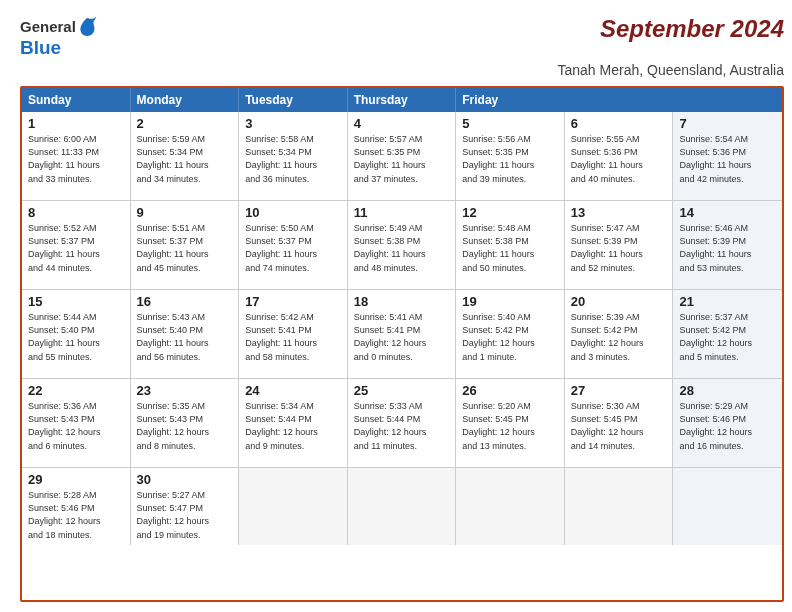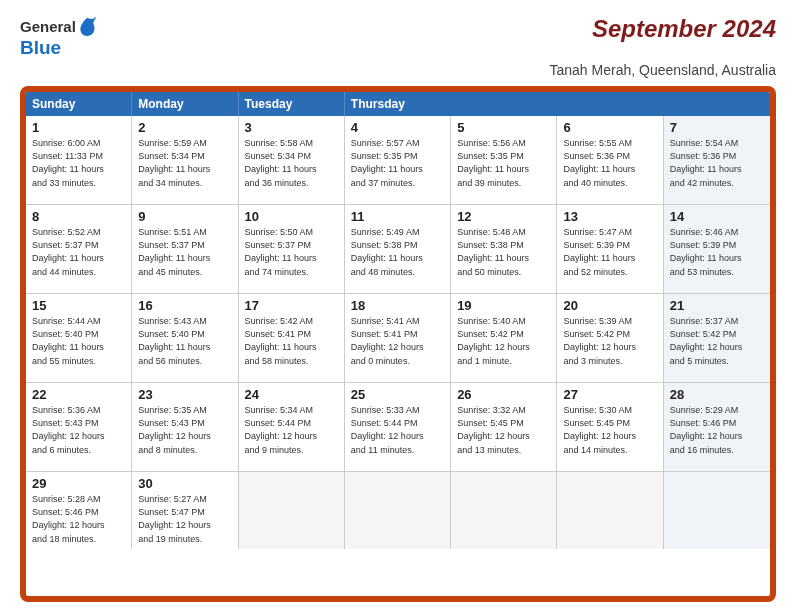--- a/index.html
+++ b/index.html
@@ -6,21 +6,21 @@
     body {
       font-family: Arial, sans-serif;
       background: #fff;
       width: 792px;
       height: 612px;
       overflow: hidden;
     }
     .page {
       width: 792px;
       height: 612px;
-      padding: 16px 16px 10px 20px;
+      padding: 16px 8px 10px 20px;
       display: flex;
       flex-direction: column;
     }
     .header {
       display: flex;
       align-items: flex-start;
       justify-content: space-between;
       margin-bottom: 8px;
     }
     .logo {
@@ -56,22 +56,22 @@
       line-height: 1.1;
       font-style: italic;
     }
     .subtitle {
       font-size: 14px;
       color: #444;
       margin-top: 20px;
     }
     .calendar {
       flex: 1;
-      border: 6px solid #c2410c;
-      border-radius: 8px;
+      border: 2px solid #c2410c;
+      border-radius: 2px;
       overflow: hidden;
     }
     .cal-header {
       display: grid;
       grid-template-columns: repeat(7, 1fr);
       background: #2a6db5;
     }
     .cal-header-cell {
       color: #fff;
       font-size: 12px;
@@ -143,20 +143,21 @@
       <div class="subtitle">Tanah Merah, Queensland, Australia</div>
     </div>
   </div>
 
   <div class="calendar">
     <div class="cal-header">
       <div class="cal-header-cell">Sunday</div>
       <div class="cal-header-cell">Monday</div>
       <div class="cal-header-cell">Tuesday</div>
       <div class="cal-header-cell">Thursday</div>
+      <div class="cal-header-cell">Friday</div>
     </div>
     <div class="cal-body" id="cal-body">
     <div class="cal-row">
           <div class="cal-cell">
             <span class="day-num">1</span>
             <span class="cell-line">Sunrise: 6:00 AM</span>
             <span class="cell-line">Sunset: 11:33 PM</span>
             <span class="cell-line">Daylight: 11 hours</span>
             <span class="cell-line">and 33 minutes.</span>
           </div>
@@ -329,21 +330,21 @@
           </div>
           <div class="cal-cell">
             <span class="day-num">25</span>
             <span class="cell-line">Sunrise: 5:33 AM</span>
             <span class="cell-line">Sunset: 5:44 PM</span>
             <span class="cell-line">Daylight: 12 hours</span>
             <span class="cell-line">and 11 minutes.</span>
           </div>
           <div class="cal-cell">
             <span class="day-num">26</span>
-            <span class="cell-line">Sunrise: 3:32 AM</span>
+            <span class="cell-line">Sunrise: 5:20 AM</span>
             <span class="cell-line">Sunset: 5:45 PM</span>
             <span class="cell-line">Daylight: 12 hours</span>
             <span class="cell-line">and 13 minutes.</span>
           </div>
           <div class="cal-cell">
             <span class="day-num">27</span>
             <span class="cell-line">Sunrise: 5:30 AM</span>
             <span class="cell-line">Sunset: 5:45 PM</span>
             <span class="cell-line">Daylight: 12 hours</span>
             <span class="cell-line">and 14 minutes.</span>

